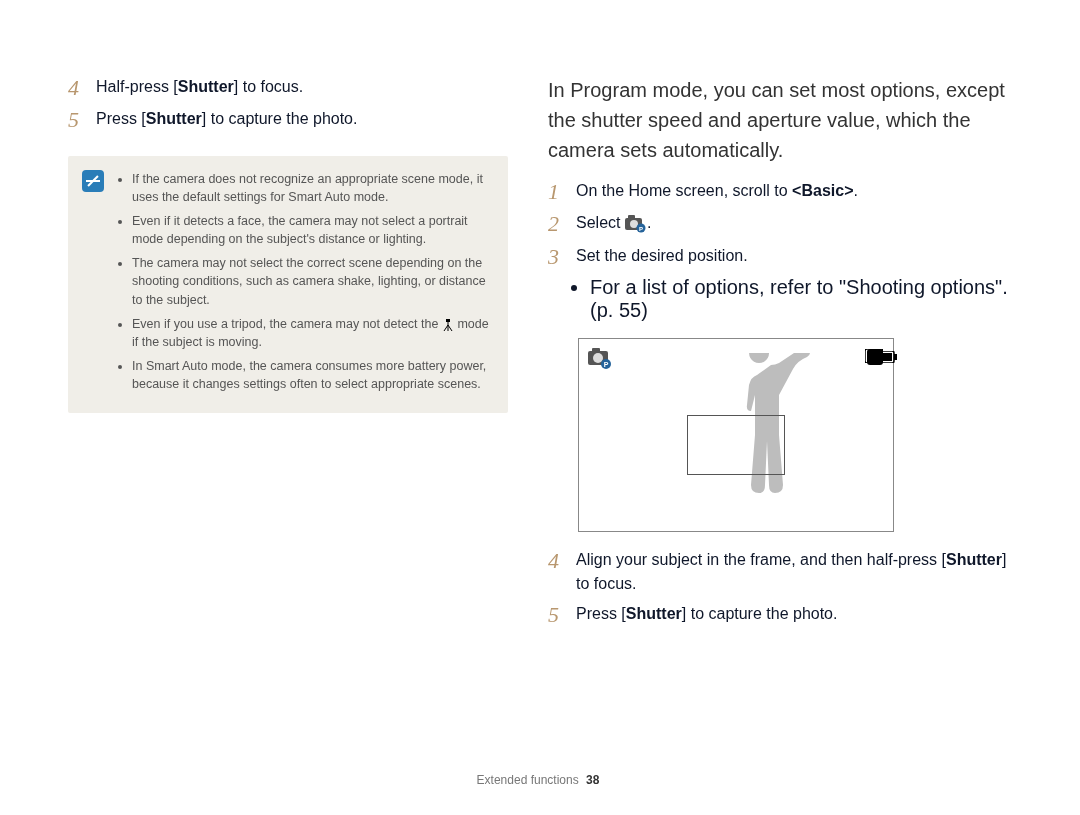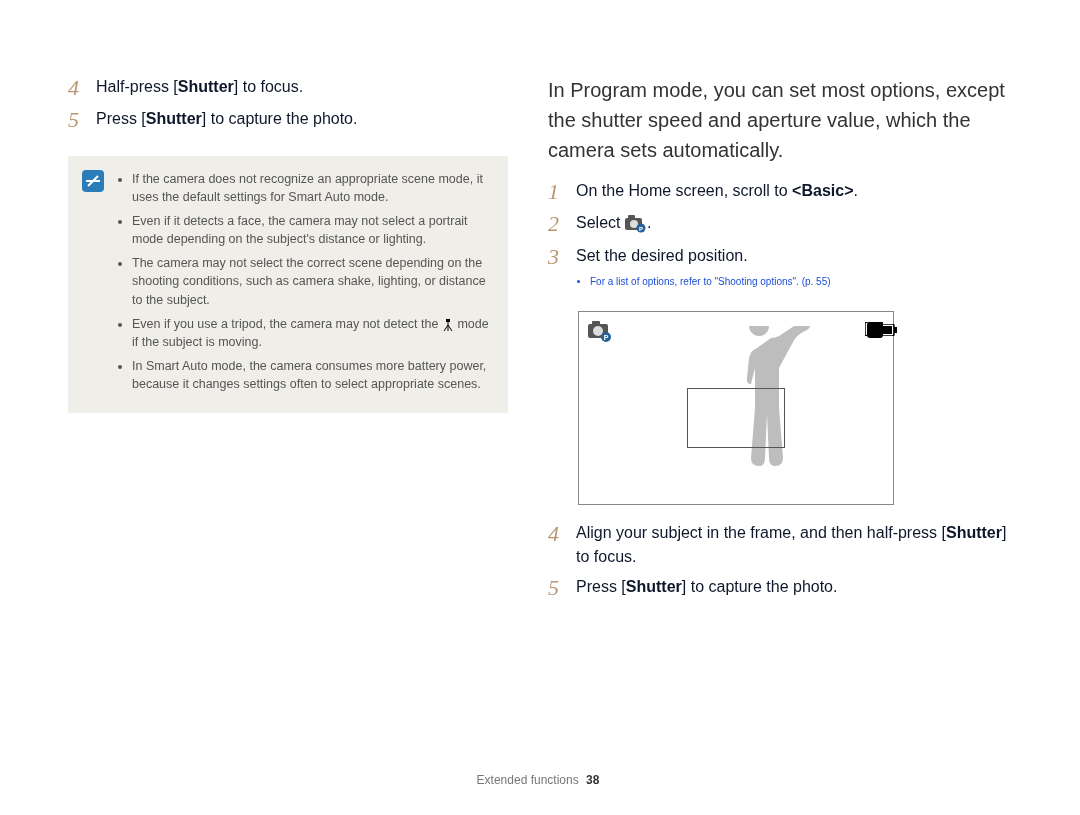--- a/index.html
+++ b/index.html
@@ -105,24 +105,24 @@
     margin-bottom: 14px;
   }
   .camera-icon-p {
     display: inline-block;
     width: 22px; height: 18px;
     vertical-align: middle;
   }
   .sub-bullet {
     list-style: disc;
     padding-left: 42px;
-    font-size: 10px;
-    color: #1d4ed8;
+    font-size: 20px;
+    color: #0f172a;
     margin-top: 2px;
-    margin-bottom: 24px;
+    margin-bottom: 16px;
   }
   .preview {
     width: 316px;
     height: 194px;
     border: 1px solid #888;
     margin: 6px 0 16px 30px;
     position: relative;
     background: #fff;
   }
   .preview svg { position: absolute; }

